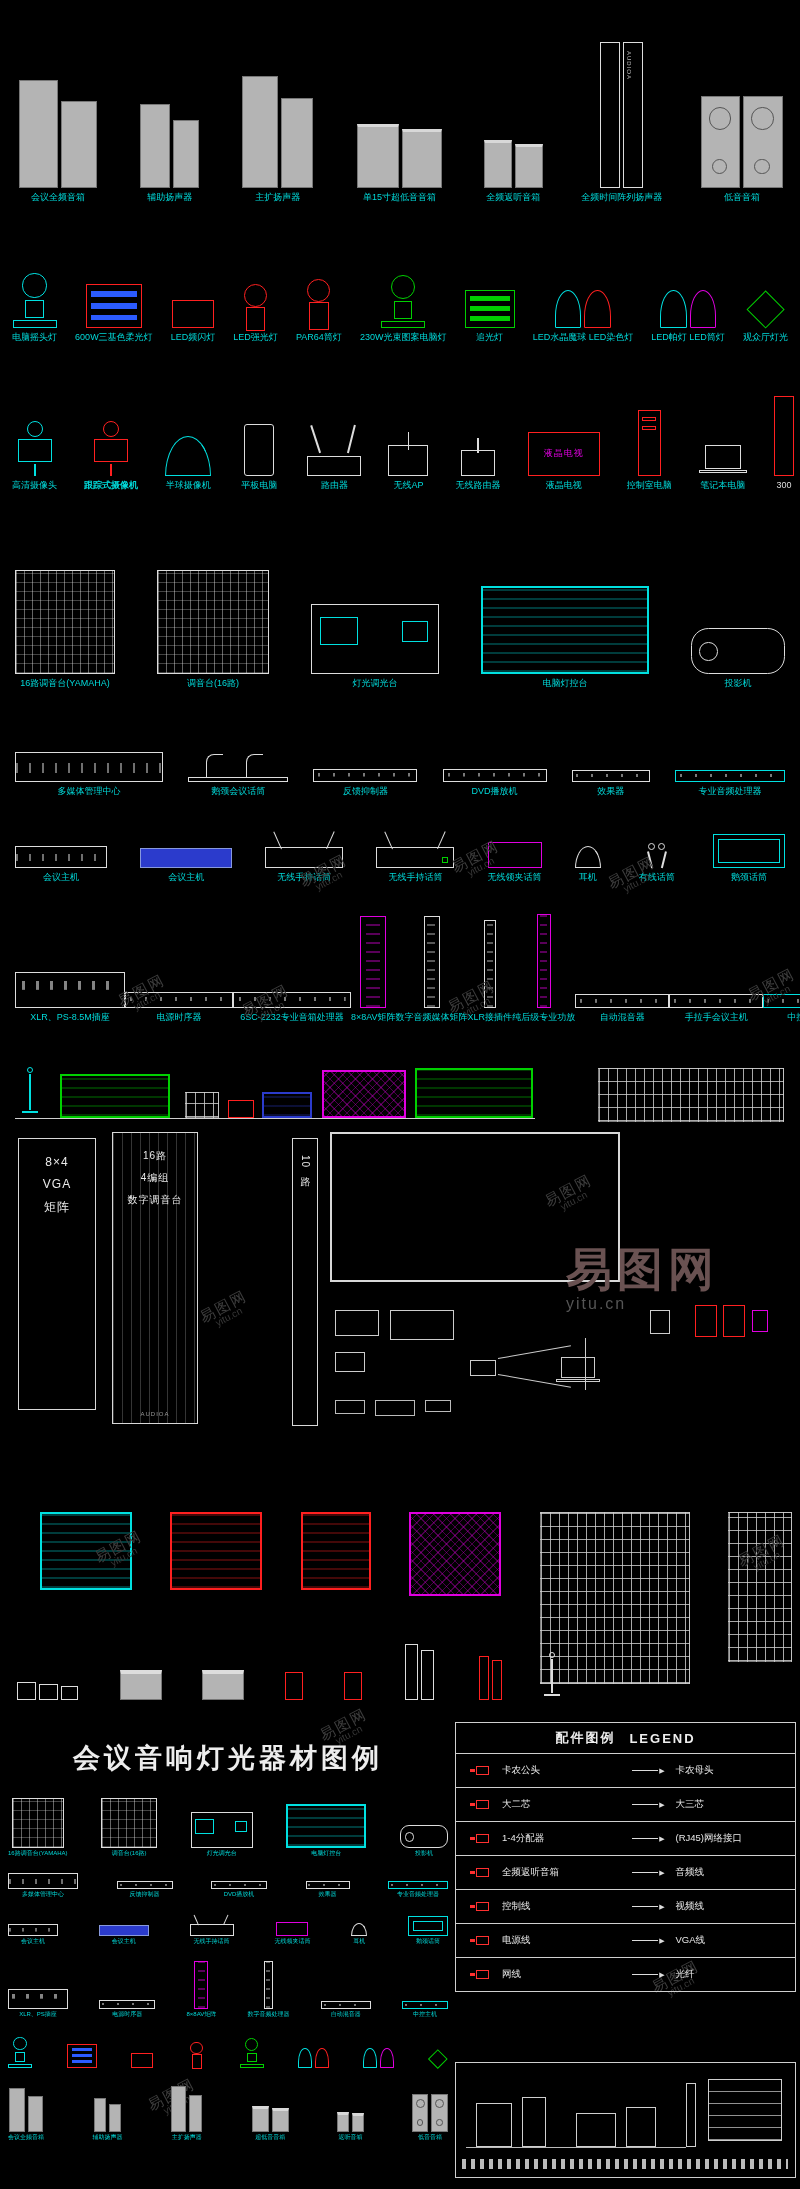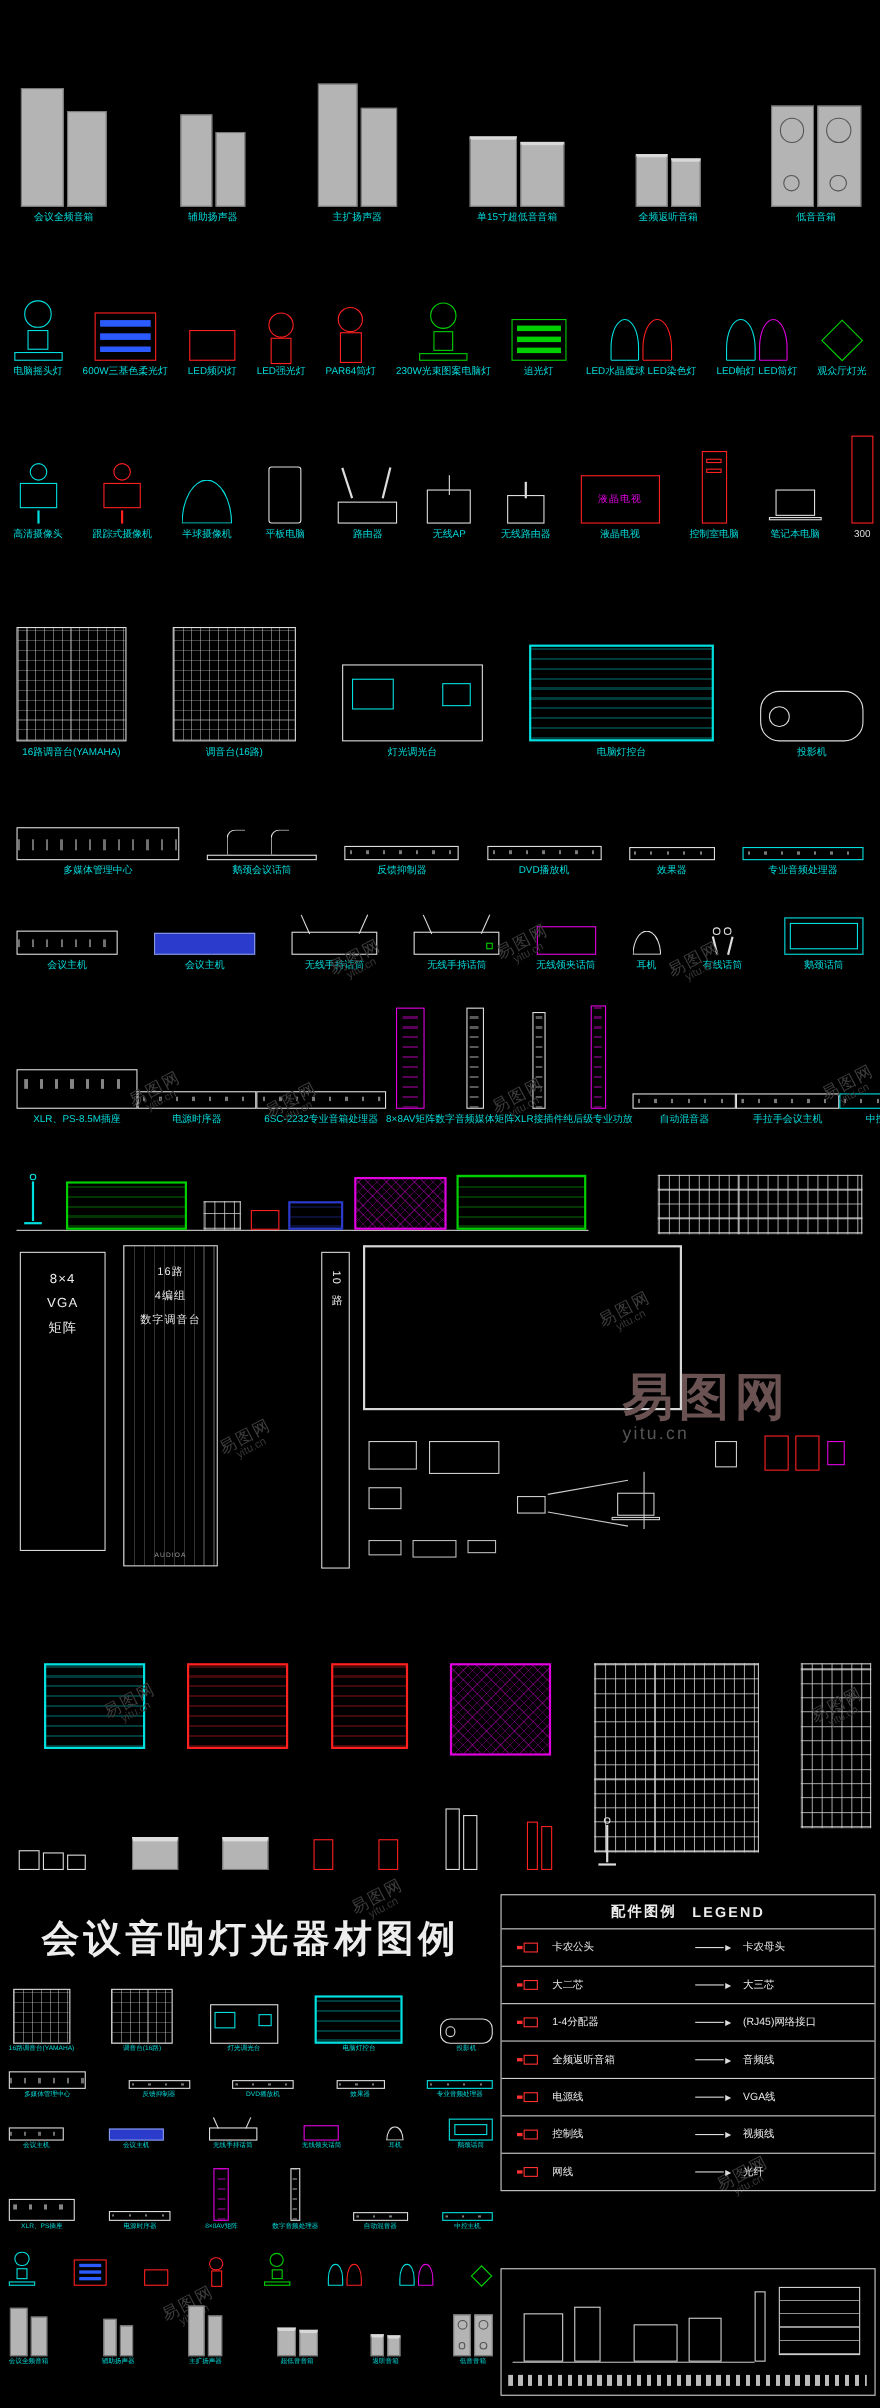--- a/index.html
+++ b/index.html
@@ -12,21 +12,21 @@
   .lbl.mini{font-size:6px;}
   .wm{position:absolute;transform:rotate(-28deg);color:#3d3d3d;display:flex;flex-direction:column;
       align-items:center;line-height:1;pointer-events:none;}
   .wm .b{font-size:15px;letter-spacing:2px;}
   .wm .s{font-size:10px;color:#373737;}
   .bigwm{position:absolute;left:566px;top:1244px;color:#6a5252;font-weight:bold;font-size:46px;
          letter-spacing:5px;line-height:1.1;pointer-events:none;}
   .bigwm .site{display:block;font-size:16px;color:#555;font-weight:normal;letter-spacing:2px;}
   #system{position:absolute;left:0;top:1060px;width:800px;height:400px;}
   #left-legend{position:absolute;left:8px;top:1740px;width:440px;}
-  .ll-title{font-size:34px;font-weight:bold;color:#ededed;letter-spacing:4px;text-align:center;width:100%;}
+  .ll-title{font-size:27px;font-weight:bold;color:#ededed;letter-spacing:4px;text-align:center;width:100%;}
   .llrow{display:flex;justify-content:space-between;align-items:flex-end;}
   #right-legend{position:absolute;left:455px;top:1722px;width:341px;border:1px solid #cfcfcf;box-sizing:border-box;}
   .rl-header{display:flex;justify-content:center;align-items:center;gap:14px;height:30px;
              font-weight:bold;font-size:13px;color:#eeeeee;letter-spacing:2px;}
   .rl-row{display:grid;grid-template-columns:46px 1fr 54px 1fr;align-items:center;
           border-top:1px solid #cfcfcf;height:33px;}
   .rl-name{font-size:9.5px;color:#e8e8e8;}
   .sym{display:flex;align-items:center;justify-content:center;gap:1px;}
   #br-panel{position:absolute;left:455px;top:2062px;width:341px;height:116px;
             border:1px solid #cfcfcf;box-sizing:border-box;}
@@ -67,20 +67,29 @@
           <div class="lbl" style="color: rgb(0, 217, 217);">单15寸超低音音箱</div>
         </div>
         <div class="item">
           <div style="position: relative; width: 62px; height: 48px; display: flex; align-items: flex-end; justify-content: center; gap: 3px; box-sizing: border-box; flex: 0 0 auto;">
             <div style="width: 28.52px; height: 48px; border-width: 3px 1px 1px; border-style: solid; border-color: rgb(216, 216, 216) rgb(119, 119, 119) rgb(119, 119, 119); border-image: initial; box-sizing: border-box; background: rgb(180, 180, 180); flex: 0 0 auto;"></div>
             <div style="width: 27.28px; height: 44.16px; border-width: 3px 1px 1px; border-style: solid; border-color: rgb(216, 216, 216) rgb(119, 119, 119) rgb(119, 119, 119); border-image: initial; box-sizing: border-box; background: rgb(180, 180, 180); flex: 0 0 auto;"></div>
           </div>
           <div class="lbl" style="color: rgb(0, 217, 217);">全频返听音箱</div>
         </div>
         <div class="item">
+          <div style="position: relative; width: 76px; height: 146px; display: flex; align-items: flex-end; justify-content: center; gap: 3px; box-sizing: border-box; flex: 0 0 auto;">
+            <div style="width: 19.76px; height: 146px; border: 1px solid rgb(221, 221, 221); box-sizing: border-box; background: transparent; flex: 0 0 auto;"></div>
+            <div style="width: 19.76px; height: 146px; border: 1px solid rgb(221, 221, 221); box-sizing: border-box; background: transparent; flex: 0 0 auto; position: relative;">
+              <span style="position: absolute; left: 2px; top: 8px; writing-mode: vertical-rl; font-size: 6px; color: rgb(187, 187, 187); letter-spacing: 1px;">AUDIOA</span>
+            </div>
+          </div>
+          <div class="lbl" style="color: rgb(0, 217, 217);">全频时间阵列扬声器</div>
+        </div>
+        <div class="item">
           <div style="position: relative; width: 86px; height: 92px; display: flex; align-items: flex-end; justify-content: center; gap: 3px; box-sizing: border-box; flex: 0 0 auto;">
             <div style="width: 39.56px; height: 92px; border: 1px solid rgb(119, 119, 119); box-sizing: border-box; background: rgb(180, 180, 180); flex: 0 0 auto; position: relative;">
               <div style="width: 22.36px; height: 22.36px; border: 1px solid rgb(85, 85, 85); box-sizing: border-box; background: transparent; flex: 0 0 auto; border-radius: 50%; position: absolute; left: 18%; top: 12%;"></div>
               <div style="width: 15.48px; height: 15.48px; border: 1px solid rgb(85, 85, 85); box-sizing: border-box; background: transparent; flex: 0 0 auto; border-radius: 50%; position: absolute; left: 26%; bottom: 14%;"></div>
             </div>
             <div style="width: 39.56px; height: 92px; border: 1px solid rgb(119, 119, 119); box-sizing: border-box; background: rgb(180, 180, 180); flex: 0 0 auto; position: relative;">
               <div style="width: 22.36px; height: 22.36px; border: 1px solid rgb(85, 85, 85); box-sizing: border-box; background: transparent; flex: 0 0 auto; border-radius: 50%; position: absolute; left: 18%; top: 12%;"></div>
               <div style="width: 15.48px; height: 15.48px; border: 1px solid rgb(85, 85, 85); box-sizing: border-box; background: transparent; flex: 0 0 auto; border-radius: 50%; position: absolute; left: 26%; bottom: 14%;"></div>
             </div>
           </div>
@@ -173,21 +182,21 @@
             <div style="width: 2px; height: 12.96px; border: 1px solid rgb(0, 224, 224); box-sizing: border-box; background: transparent; flex: 0 0 auto;"></div>
           </div>
           <div class="lbl" style="color: rgb(0, 217, 217);">高清摄像头</div>
         </div>
         <div class="item">
           <div style="position: relative; width: 40px; height: 54px; display: flex; align-items: center; justify-content: center; gap: 2px; box-sizing: border-box; flex: 0 0 auto; flex-direction: column;">
             <div style="width: 16px; height: 16px; border: 1px solid rgb(255, 32, 32); box-sizing: border-box; background: transparent; flex: 0 0 auto; border-radius: 50%;"></div>
             <div style="width: 34px; height: 22.68px; border: 1px solid rgb(255, 32, 32); box-sizing: border-box; background: transparent; flex: 0 0 auto;"></div>
             <div style="width: 2px; height: 12.96px; border: 1px solid rgb(255, 32, 32); box-sizing: border-box; background: transparent; flex: 0 0 auto;"></div>
           </div>
-          <div class="lbl" style="color: rgb(0, 217, 217);">跟踪式摄像机</div>
+          <div class="lbl" style="color: rgb(0, 217, 217); font-weight: bold;">跟踪式摄像机</div>
         </div>
         <div class="item">
           <div style="position: relative; width: 46px; height: 40px; display: flex; align-items: flex-end; justify-content: center; gap: 3px; box-sizing: border-box; flex: 0 0 auto;">
             <div style="width: 46px; height: 40px; border: 1px solid rgb(0, 224, 224); box-sizing: border-box; background: transparent; flex: 0 0 auto; border-radius: 50% 50% 0px 0px / 100% 100% 0px 0px;"></div>
           </div>
           <div class="lbl" style="color: rgb(0, 217, 217);">半球摄像机</div>
         </div>
         <div class="item">
           <div style="position: relative; width: 42px; height: 52px; display: flex; align-items: flex-end; justify-content: center; gap: 3px; box-sizing: border-box; flex: 0 0 auto;">
             <div style="width: 30.24px; height: 52px; border: 1px solid rgb(221, 221, 221); box-sizing: border-box; background: transparent; flex: 0 0 auto; border-radius: 3px;"></div>
@@ -968,38 +977,38 @@
             <div style="width: 26px; border-top: 1px solid rgb(221, 221, 221);"></div>
             <span style="font-size: 7px; color: rgb(221, 221, 221);">▶</span>
           </div>
           <span class="rl-name">音频线</span>
         </div>
         <div class="rl-row">
           <div class="sym">
             <div style="width: 5px; height: 3px; background: rgb(255, 48, 48);"></div>
             <div style="width: 13px; height: 9px; border: 1px solid rgb(255, 48, 48); box-sizing: border-box;"></div>
           </div>
-          <span class="rl-name">电源线</span>
+          <span class="rl-name">控制线</span>
           <div class="sym">
             <div style="width: 26px; border-top: 1px solid rgb(221, 221, 221);"></div>
             <span style="font-size: 7px; color: rgb(221, 221, 221);">▶</span>
           </div>
-          <span class="rl-name">VGA线</span>
+          <span class="rl-name">视频线</span>
         </div>
         <div class="rl-row">
           <div class="sym">
             <div style="width: 5px; height: 3px; background: rgb(255, 48, 48);"></div>
             <div style="width: 13px; height: 9px; border: 1px solid rgb(255, 48, 48); box-sizing: border-box;"></div>
           </div>
-          <span class="rl-name">控制线</span>
+          <span class="rl-name">电源线</span>
           <div class="sym">
             <div style="width: 26px; border-top: 1px solid rgb(221, 221, 221);"></div>
             <span style="font-size: 7px; color: rgb(221, 221, 221);">▶</span>
           </div>
-          <span class="rl-name">视频线</span>
+          <span class="rl-name">VGA线</span>
         </div>
         <div class="rl-row">
           <div class="sym">
             <div style="width: 5px; height: 3px; background: rgb(255, 48, 48);"></div>
             <div style="width: 13px; height: 9px; border: 1px solid rgb(255, 48, 48); box-sizing: border-box;"></div>
           </div>
           <span class="rl-name">网线</span>
           <div class="sym">
             <div style="width: 26px; border-top: 1px solid rgb(221, 221, 221);"></div>
             <span style="font-size: 7px; color: rgb(221, 221, 221);">▶</span>

